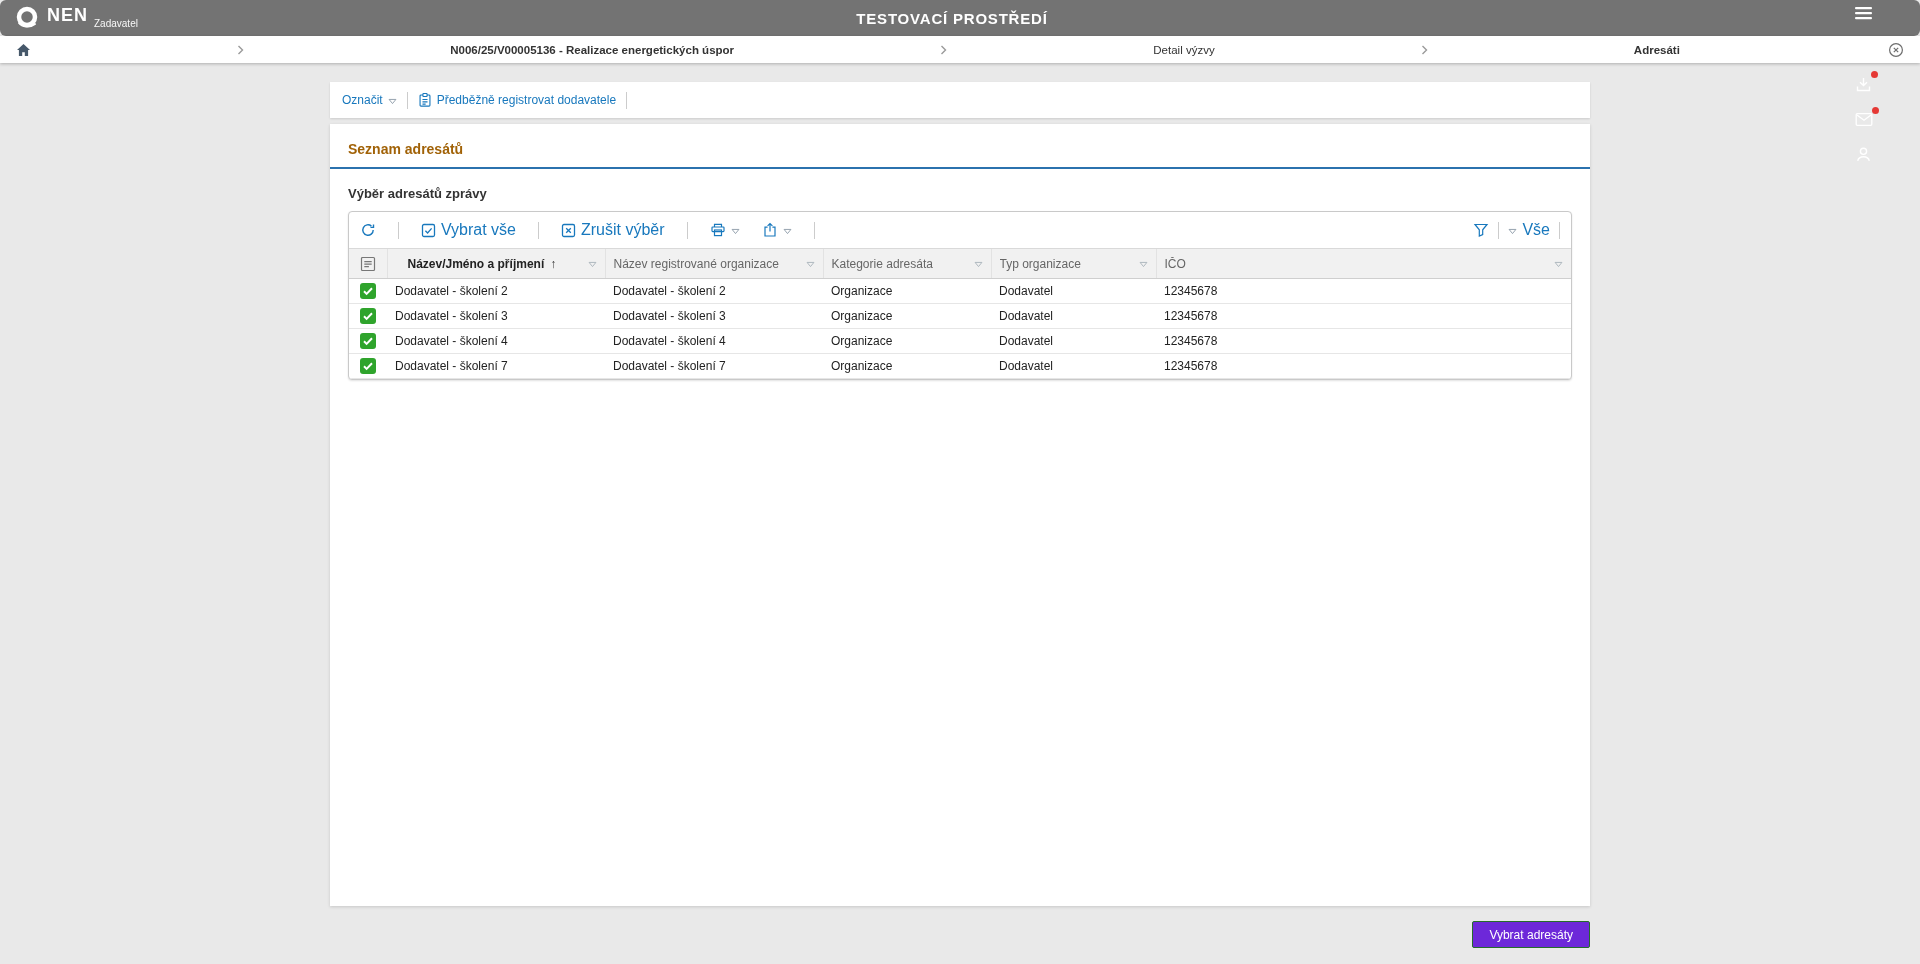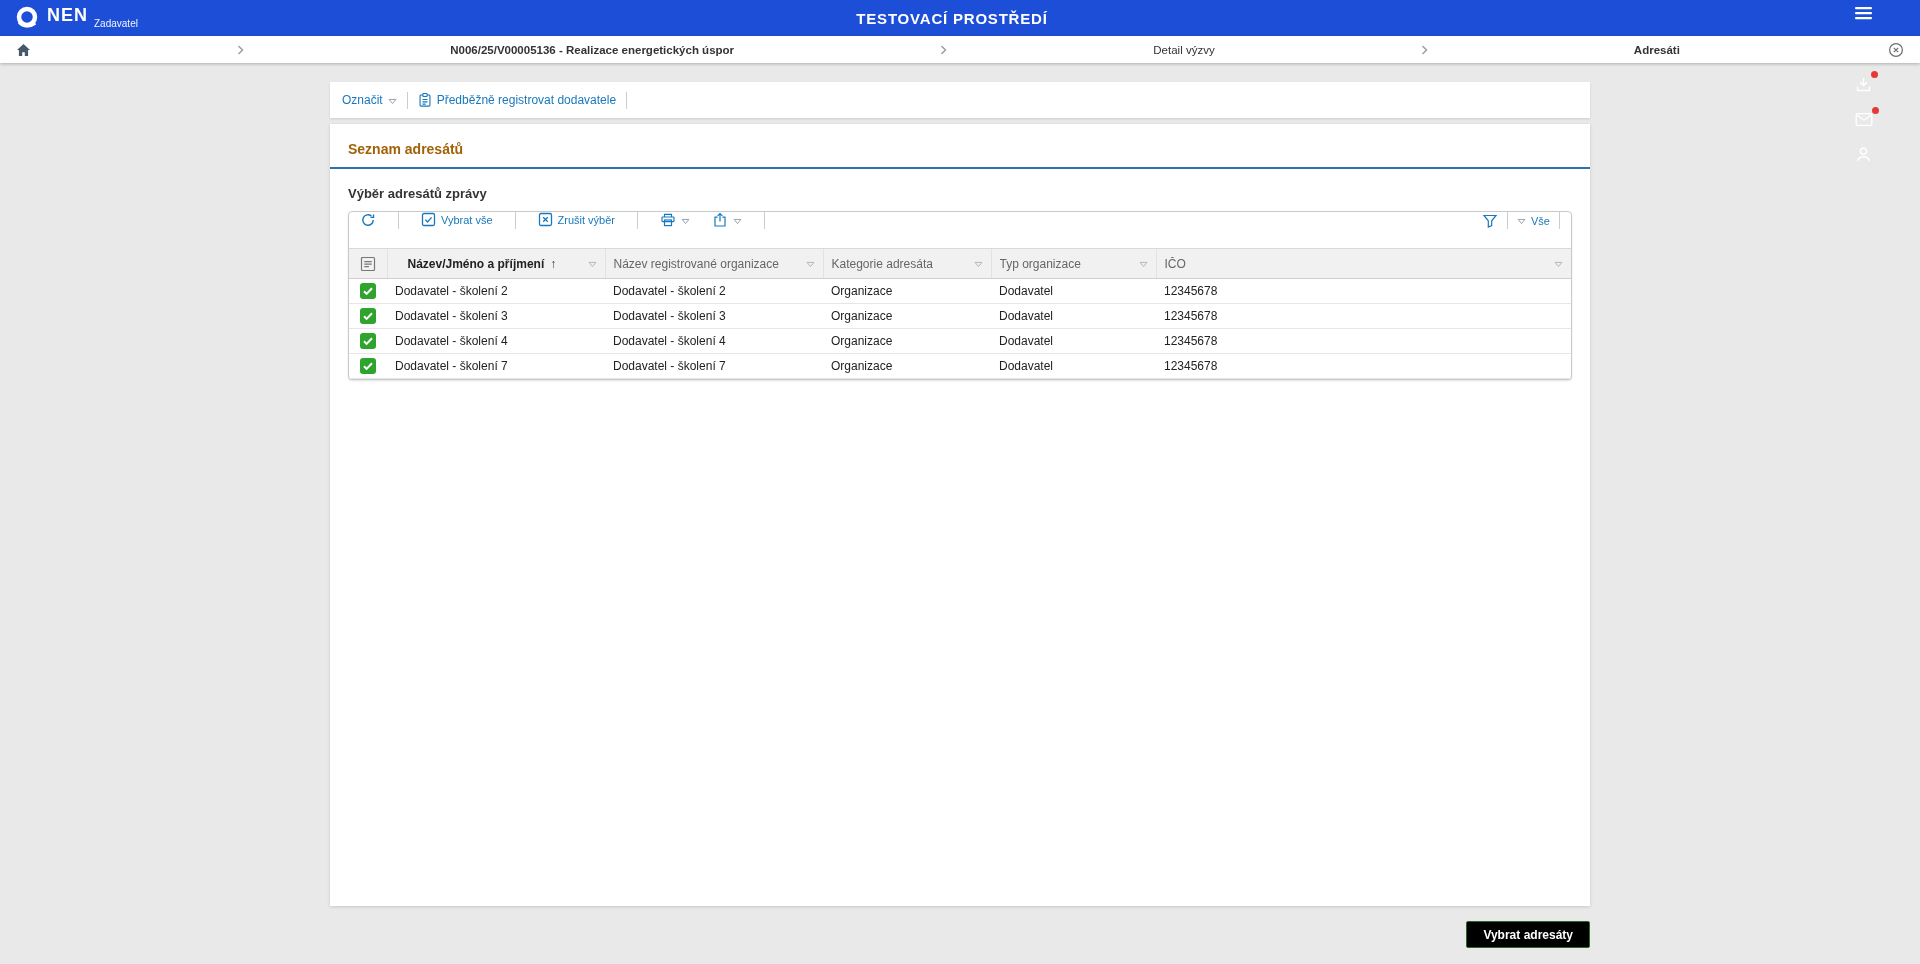--- a/index.html
+++ b/index.html
@@ -7,22 +7,22 @@
   body {
     background:#e9e9e9;
     font-family:"Liberation Sans", sans-serif;
     overflow:hidden;
     color:#333;
   }
   svg { display:block; }
 
   
   .topbar {
-    height:36px; background:#1d4ed8; color:#fff;
-    display:flex; align-items:center; padding:0 14px; position:relative;
+    height:36px; background:#737373; color:#fff;
+    display:flex; align-items:center; padding:0 14px; position:relative;border-radius:6px;
   }
   .brand { display:flex; align-items:flex-start; gap:7px; cursor:pointer; }
   .brand-name { font-size:18px; font-weight:bold; letter-spacing:1px; line-height:20px; }
   .brand-sub { font-size:10px; line-height:10px; transform:translateY(14px); margin-left:-1px; opacity:.95; }
   .env-title {
     position:absolute; left:0; right:16px; text-align:center;
     font-size:15px; font-weight:bold; letter-spacing:.8px; pointer-events:none;
   }
   .top-right { margin-left:auto; display:flex; align-items:center; gap:15px; position:relative; z-index:1;flex-direction:column; }
   .clock-group { display:flex; align-items:center; gap:6px; font-size:12.5px; font-weight:600; }
@@ -64,22 +64,22 @@
     border-bottom:2px solid #2b72ae;
   }
   .subsection-title { padding:17px 18px 10px; font-size:13px; font-weight:bold; color:#333; }
 
   
   .grid-box {
     margin:0 18px; border:1px solid #c9c9c9; border-radius:4px;
     box-shadow:0 1px 2px rgba(0,0,0,.12); overflow:hidden; background:#fff;
   }
   .grid-toolbar {
-    height:36px; display:flex; align-items:flex-start; gap:22px; padding:0 11px;
-    font-size:11px;
+    height:36px; display:flex; align-items:center; gap:22px; padding:0 11px;
+    font-size:16px;
   }
   .grid-toolbar .right { margin-left:auto; display:flex; align-items:center; gap:9px; }
   .tri { display:inline-flex; transform:translateY(1px); }
 
   table.grid { width:100%; border-collapse:collapse; table-layout:fixed; font-size:12px; }
   table.grid thead th {
     background:#f1f1f1; height:30px; font-weight:normal; color:#666;
     border-top:1px solid #d9d9d9; border-bottom:1px solid #cfcfcf;
     padding:0 8px; text-align:left; cursor:pointer;
   }
@@ -95,23 +95,23 @@
   td.c-chk, th.c-chk { text-align:center; padding:0; }
   .chk {
     width:16px; height:16px; background:#2fa42c; border-radius:3px;
     display:inline-flex; align-items:center; justify-content:center; cursor:pointer;
     vertical-align:middle;
   }
 
   
   .footer-actions { width:1260px; margin:15px auto 0; display:flex; justify-content:flex-end; }
   .btn-green {
-    background:#000000; border:1px solid #256c2b; color:#fff;
+    background:#6d28d9; border:1px solid #256c2b; color:#fff;
     font-family:"Liberation Sans", sans-serif;
-    font-size:12px; height:27px; padding:0 16px; border-radius:2px; cursor:pointer;font-weight:bold;
+    font-size:12px; height:27px; padding:0 16px; border-radius:2px; cursor:pointer;
   }
 </style>
 </head>
 <body>
 
 <header class="topbar">
   <div class="brand">
     <span>
       <svg width="26" height="26" viewBox="0 0 26 26">
         <circle cx="13" cy="12" r="8" fill="none" stroke="#fff" stroke-width="4.5"></circle>

